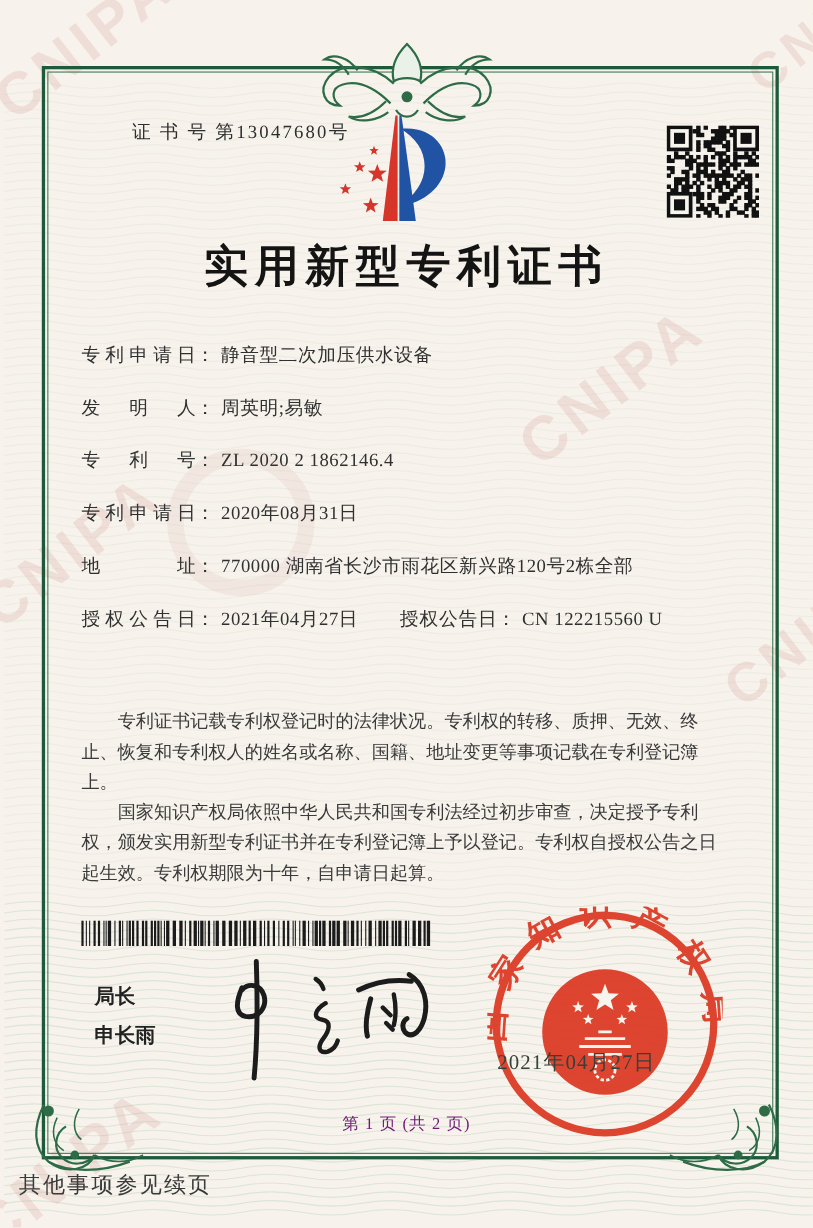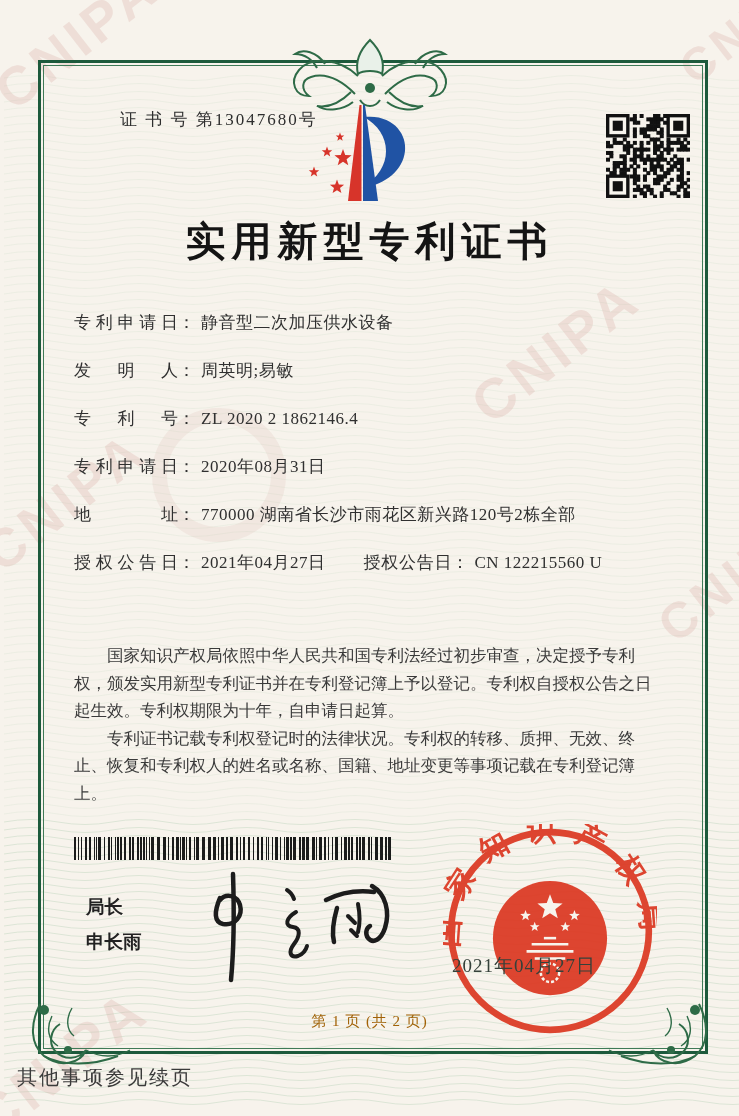--- a/index.html
+++ b/index.html
@@ -69,21 +69,21 @@
     font-size:18.5px;line-height:35px;color:#222;font-weight:bold;
   }
   .sig{position:absolute;z-index:4;left:190px;top:852px;}
   .seal{position:absolute;z-index:3;left:443px;top:824px;opacity:0.93;}
   .seal-date{
     position:absolute;z-index:4;left:452px;top:953px;
     font-size:19px;color:#35413a;letter-spacing:1px;white-space:nowrap;
   }
   .page-num{
     position:absolute;z-index:3;left:0;top:1012px;width:100%;
-    text-align:center;font-size:15px;color:#a16207;letter-spacing:1px;
+    text-align:center;font-size:15px;color:#701a75;letter-spacing:1px;
   }
   .cont-note{
     position:absolute;z-index:3;left:17px;top:1064px;width:100%;
     text-align:left;font-size:20px;color:#3a3a3a;letter-spacing:2px;
   }
 </style>
 </head>
 <body>
 
 <div class="page">
@@ -540,22 +540,22 @@
     </div>
     <div class="field-row">
       <span class="f-label">地址</span><span class="f-colon">：</span><span class="f-value">770000 湖南省长沙市雨花区新兴路120号2栋全部</span>
     </div>
     <div class="field-row">
       <span class="f-label">授权公告日</span><span class="f-colon">：</span><span class="f-value">2021年04月27日</span><span class="f-pair2"><span class="f-label" style="width:88px;">授权公告日</span><span class="f-colon">：</span><span class="f-value">CN 122215560 U</span></span>
     </div>
   </div>
 
   <div class="body-text">
+    <p>专利证书记载专利权登记时的法律状况。专利权的转移、质押、无效、终止、恢复和专利权人的姓名或名称、国籍、地址变更等事项记载在专利登记簿上。</p>
     <p>国家知识产权局依照中华人民共和国专利法经过初步审查，决定授予专利权，颁发实用新型专利证书并在专利登记簿上予以登记。专利权自授权公告之日起生效。专利权期限为十年，自申请日起算。</p>
-    <p>专利证书记载专利权登记时的法律状况。专利权的转移、质押、无效、终止、恢复和专利权人的姓名或名称、国籍、地址变更等事项记载在专利登记簿上。</p>
   </div>
 
   <div id="barcode" class="barcode">
       <div style="width: 2px; margin-right: 2px;"></div>
       <div style="width: 1px; margin-right: 2px;"></div>
       <div style="width: 1px; margin-right: 3px;"></div>
       <div style="width: 2px; margin-right: 2px;"></div>
       <div style="width: 2px; margin-right: 3px;"></div>
       <div style="width: 1px; margin-right: 1px;"></div>
       <div style="width: 1px; margin-right: 1px;"></div>

